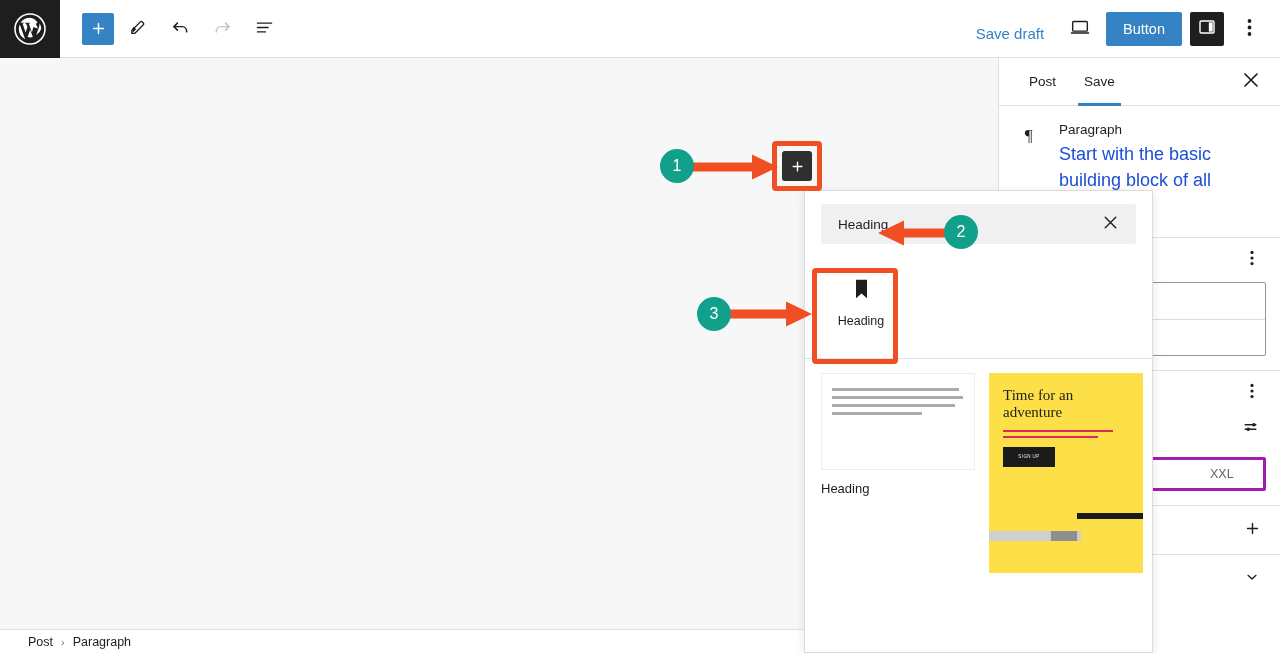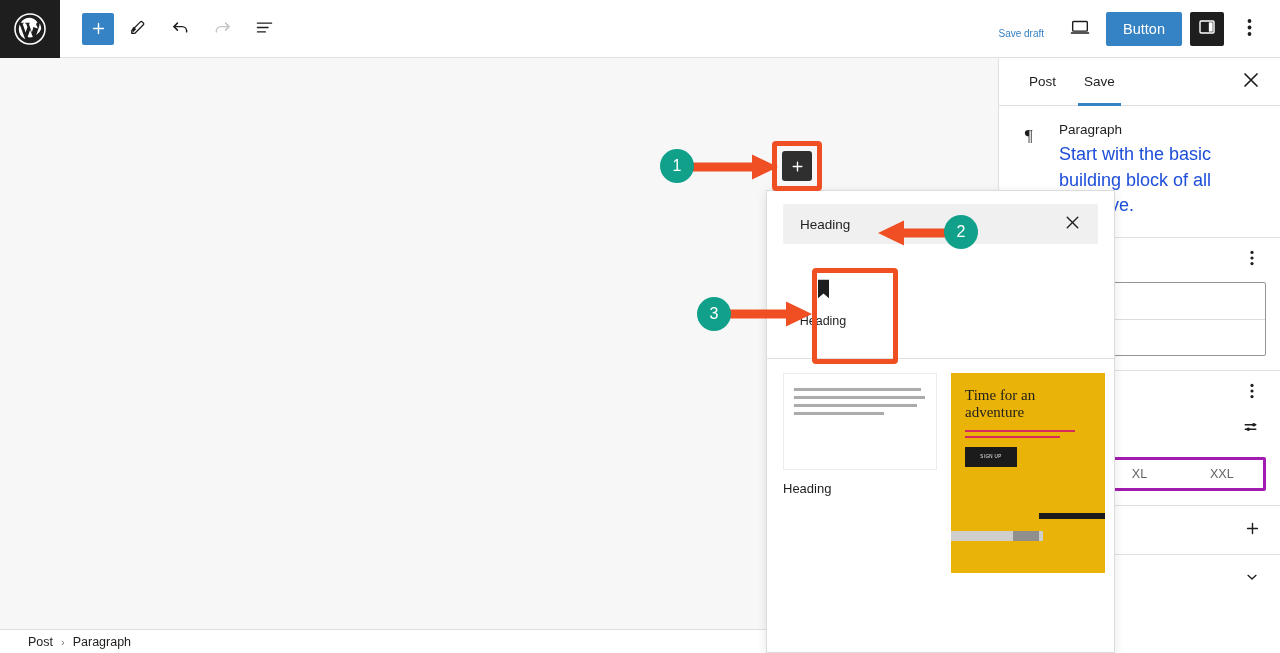--- a/index.html
+++ b/index.html
@@ -34,21 +34,21 @@
     background: #3582c4; color: #fff; border-radius: 2px;
     width: 32px; height: 32px;
   }
   .tbtn.disabled { color: #bbb; }
 
   .topbar-right {
     margin-left: auto; display: flex; align-items: center; gap: 8px;
     padding-right: 14px;
   }
   .save-draft {
-    color: #3582c4; font-size: 10px; background: none; border: none;
+    color: #3582c4; font-size: 15px; background: none; border: none;
     cursor: pointer; padding: 6px 10px; white-space: nowrap; margin-top: 10px;
   }
   .publish-btn {
     background: #3582c4; color: #fff; border: none; border-radius: 2px;
     font-size: 14.5px; padding: 9px 17px; cursor: pointer;
   }
   .sidebar-toggle {
     width: 34px; height: 34px; background: #1e1e1e; border-radius: 2px;
     display: flex; align-items: center; justify-content: center; cursor: pointer;
   }
@@ -121,21 +121,21 @@
     margin: 6px 14px 14px 14px; height: 34px; overflow: hidden;
   }
   .seg {
     flex: 1; display: flex; align-items: center; justify-content: center;
     font-size: 12.5px; color: #646464; cursor: pointer; background: none;
     border: none;
   }
 
   
   .inserter {
-    position: absolute; left: 766px; top: 190px; width: 349px; height: 463px;
+    position: absolute; left: 804px; top: 190px; width: 349px; height: 463px;
     background: #ffffff; border: 1px solid #dcdcdc;
     box-shadow: 0 2px 10px rgba(0,0,0,0.10);
     z-index: 40; overflow: hidden;
   }
   .ins-searchwrap { padding: 13px 16px 8px 16px; }
   .ins-search {
     background: #f0f0f0; border: 1px solid #f0f0f0; border-radius: 2px;
     height: 40px; display: flex; align-items: center; padding: 0 12px 0 16px;
   }
   .ins-search-text { font-size: 13.5px; color: #1e1e1e; flex: 1; }
@@ -164,21 +164,21 @@
   
   .pt1 {
     height: 97px; background: #fff; border: 1px solid #ededed;
     padding: 14px 10px 0 10px;
   }
   .pt1 .line {
     height: 3px; background: #8b8b8b; margin-bottom: 5px; opacity: .72;
   }
   
   .pt2 {
-    height: 200px; background: #eab308; padding: 14px 12px 0 14px;
+    height: 200px; background: #fde047; padding: 14px 12px 0 14px;
     position: relative; overflow: hidden;
   }
   .pt2-title {
     font-family: "Liberation Serif", serif; color: #1e1e1e;
     font-size: 15px; line-height: 1.12; margin-bottom: 9px;
   }
   .pt2 .pline { height: 2px; background: #d62a5e; margin-bottom: 4px; }
   .pt2-btn {
     width: 52px; height: 20px; background: #1b1b1b; margin-top: 9px;
     display: flex; align-items: center; justify-content: center;

